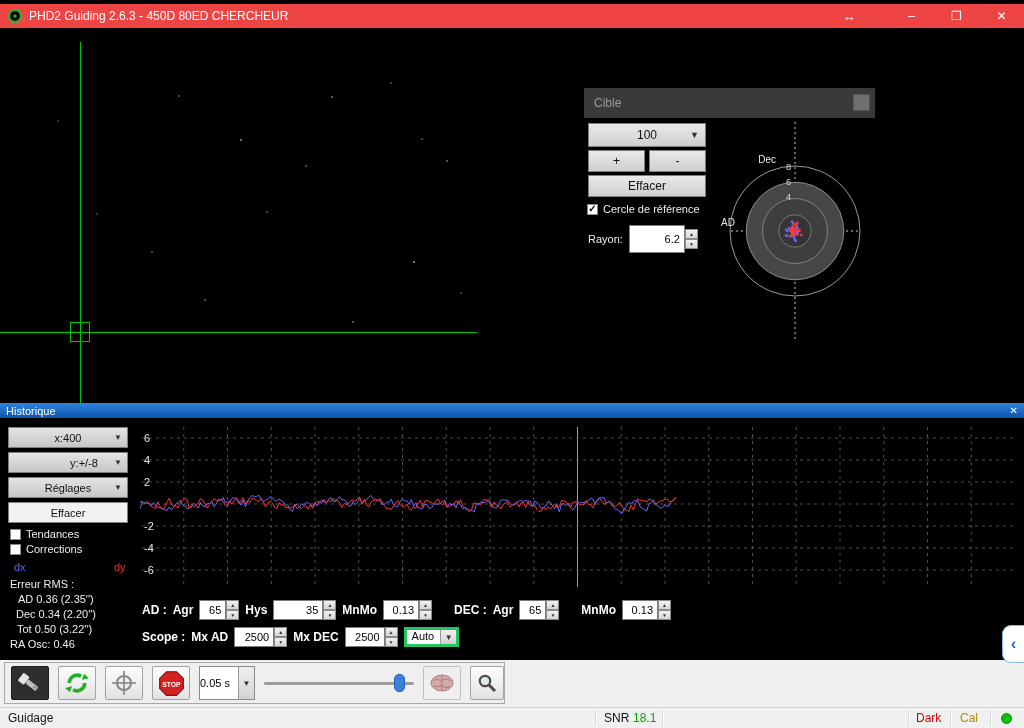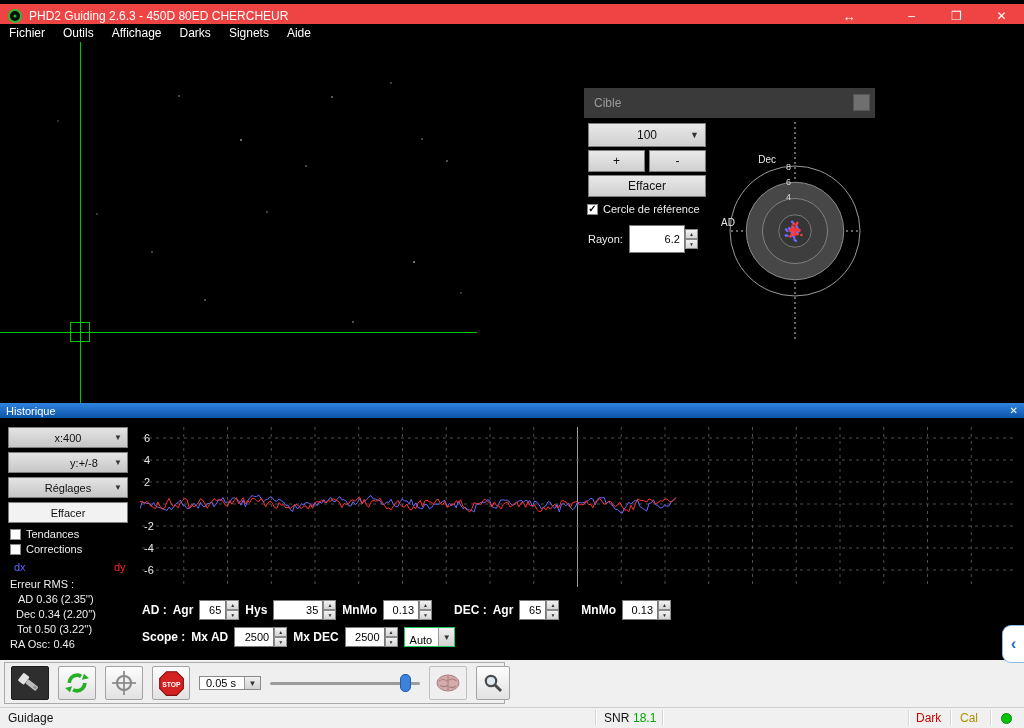--- a/index.html
+++ b/index.html
@@ -63,34 +63,34 @@
   .hbtn{position:absolute;left:8px;width:120px;height:21px;background:#f2f2f2;border:1px solid #7d7d7d;
     color:#111;font-size:11px;display:flex;align-items:center;justify-content:center;}
   .hcb-row{position:absolute;left:10px;display:flex;align-items:center;gap:5px;color:#eee;font-size:11px;}
   .legend-dx{position:absolute;left:14px;color:#5566ff;font-size:11px;}
   .legend-dy{position:absolute;left:114px;color:#ff2a2a;font-size:11px;}
   .rms-line{position:absolute;color:#eee;font-size:11px;white-space:nowrap;}
   .param-row{position:absolute;display:flex;align-items:center;gap:6px;color:#fff;font-size:12px;}
   .plabel{font-weight:bold;white-space:nowrap;}
   .spinner{display:inline-flex;height:20px;}
   .spinner .num-input{height:20px;}
-  .mode-dd{display:inline-flex;align-items:flex-end;height:20px;background:#fff;border:1px solid #22c55e;
+  .mode-dd{display:inline-flex;align-items:flex-start;height:20px;background:#fff;border:3px solid #22c55e;
     color:#000;font-size:11px;padding-left:5px;}
   .mode-dd .dd-arr{width:16px;height:100%;margin-left:6px;background:linear-gradient(#f0f0f0,#d2d2d2);
     border-left:1px solid #9a9a9a;display:flex;align-items:center;justify-content:center;font-size:8px;color:#333;}
 
   
   .toolstrip{position:absolute;left:0;top:660px;width:1024px;height:47px;background:#f0f0f0;}
   .tool-sunken{position:absolute;left:4px;top:2px;width:501px;height:42px;border:1px solid #a9a9a9;
     background:#efefef;display:flex;align-items:center;padding:0 6px;gap:9px;}
   .tb-btn{width:38px;height:34px;border:1px solid #a3a3a3;border-radius:2px;
     background:linear-gradient(#fdfdfd,#e2e2e2);display:flex;align-items:center;justify-content:center;flex:0 0 auto;}
   .tb-btn.dark{background:#2e2e2e;border-color:#1c1c1c;}
-  .exp-dd{display:flex;align-items:center;height:14px;background:#fff;border:1px solid #8a8a8a;
-    font-size:11px;color:#000;padding-left:6px;flex:0 0 auto;}
+  .exp-dd{display:flex;align-items:center;height:34px;background:#fff;border:1px solid #8a8a8a;
+    font-size:11px;color:#000;flex:0 0 auto;}
   .exp-dd .dd-arr{width:16px;height:100%;margin-left:8px;background:linear-gradient(#f0f0f0,#d2d2d2);
     border-left:1px solid #9a9a9a;display:flex;align-items:center;justify-content:center;font-size:8px;color:#333;}
   .slider{position:relative;width:150px;height:22px;flex:0 0 auto;}
   .slider .groove{position:absolute;left:0;right:0;top:10px;height:3px;background:#9c9c9c;border-radius:2px;}
   .slider .handle{position:absolute;left:130px;top:2px;width:11px;height:18px;background:#3b82d8;
     border:1px solid #1f5fae;border-radius:5px;}
   .collapse-tab{position:absolute;left:1002px;top:625px;width:22px;height:38px;background:#fff;
     border:1px solid #8cb8ea;border-right:none;border-radius:9px 0 0 9px;display:flex;align-items:center;
     justify-content:center;color:#1a6fd4;font-size:17px;font-weight:bold;}
 
@@ -114,28 +114,20 @@
     </svg>
     <span class="title-text">PHD2 Guiding 2.6.3 - 450D 80ED CHERCHEUR</span>
     <div class="tb-right">
       <span class="resize-arrow">↔</span>
       <span class="winbtn">–</span>
       <span class="winbtn">❒</span>
       <span class="winbtn">✕</span>
     </div>
   </div>
 
-  <div class="menubar">
-    <span class="menu-item">Fichier</span>
-    <span class="menu-item">Outils</span>
-    <span class="menu-item">Affichage</span>
-    <span class="menu-item">Darks</span>
-    <span class="menu-item">Signets</span>
-    <span class="menu-item">Aide</span>
-  </div>
 
   <div class="camera">
     <div id="stars">
         <div class="star" style="left: 240px; top: 97px; opacity: 0.65;"></div>
         <div class="star" style="left: 331px; top: 54px; opacity: 0.55;"></div>
         <div class="star" style="left: 178px; top: 53px; opacity: 0.45;"></div>
         <div class="star" style="left: 413px; top: 219px; opacity: 0.7;"></div>
         <div class="star" style="left: 305px; top: 123px; opacity: 0.45;"></div>
         <div class="star" style="left: 446px; top: 118px; opacity: 0.5;"></div>
         <div class="star" style="left: 151px; top: 209px; opacity: 0.4;"></div>

